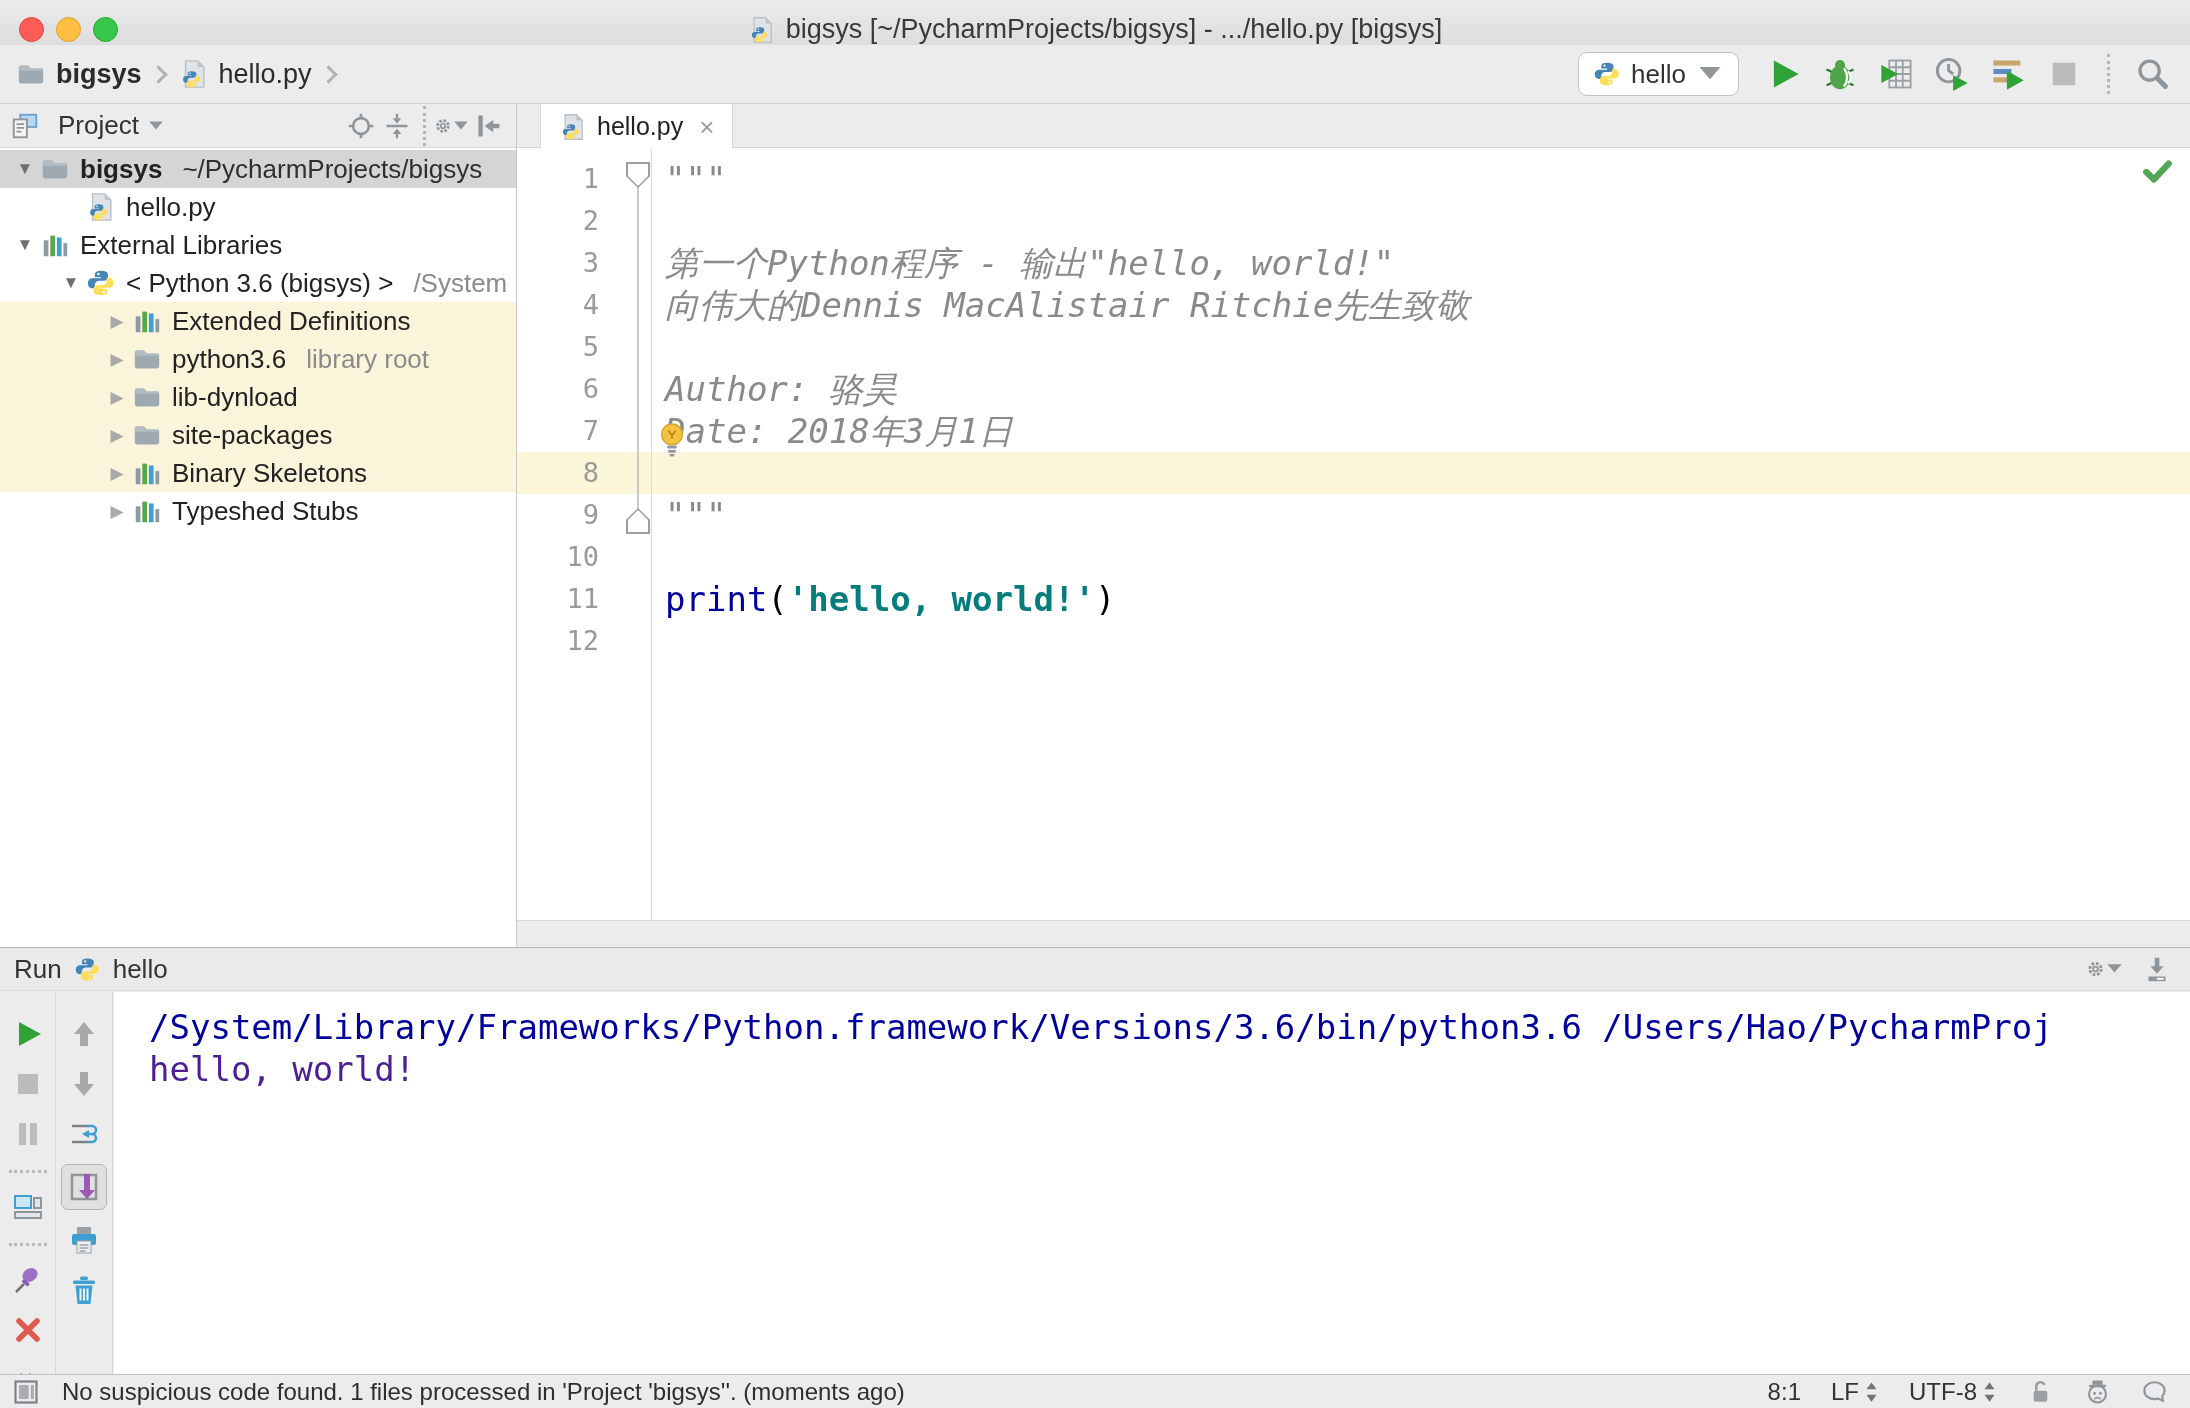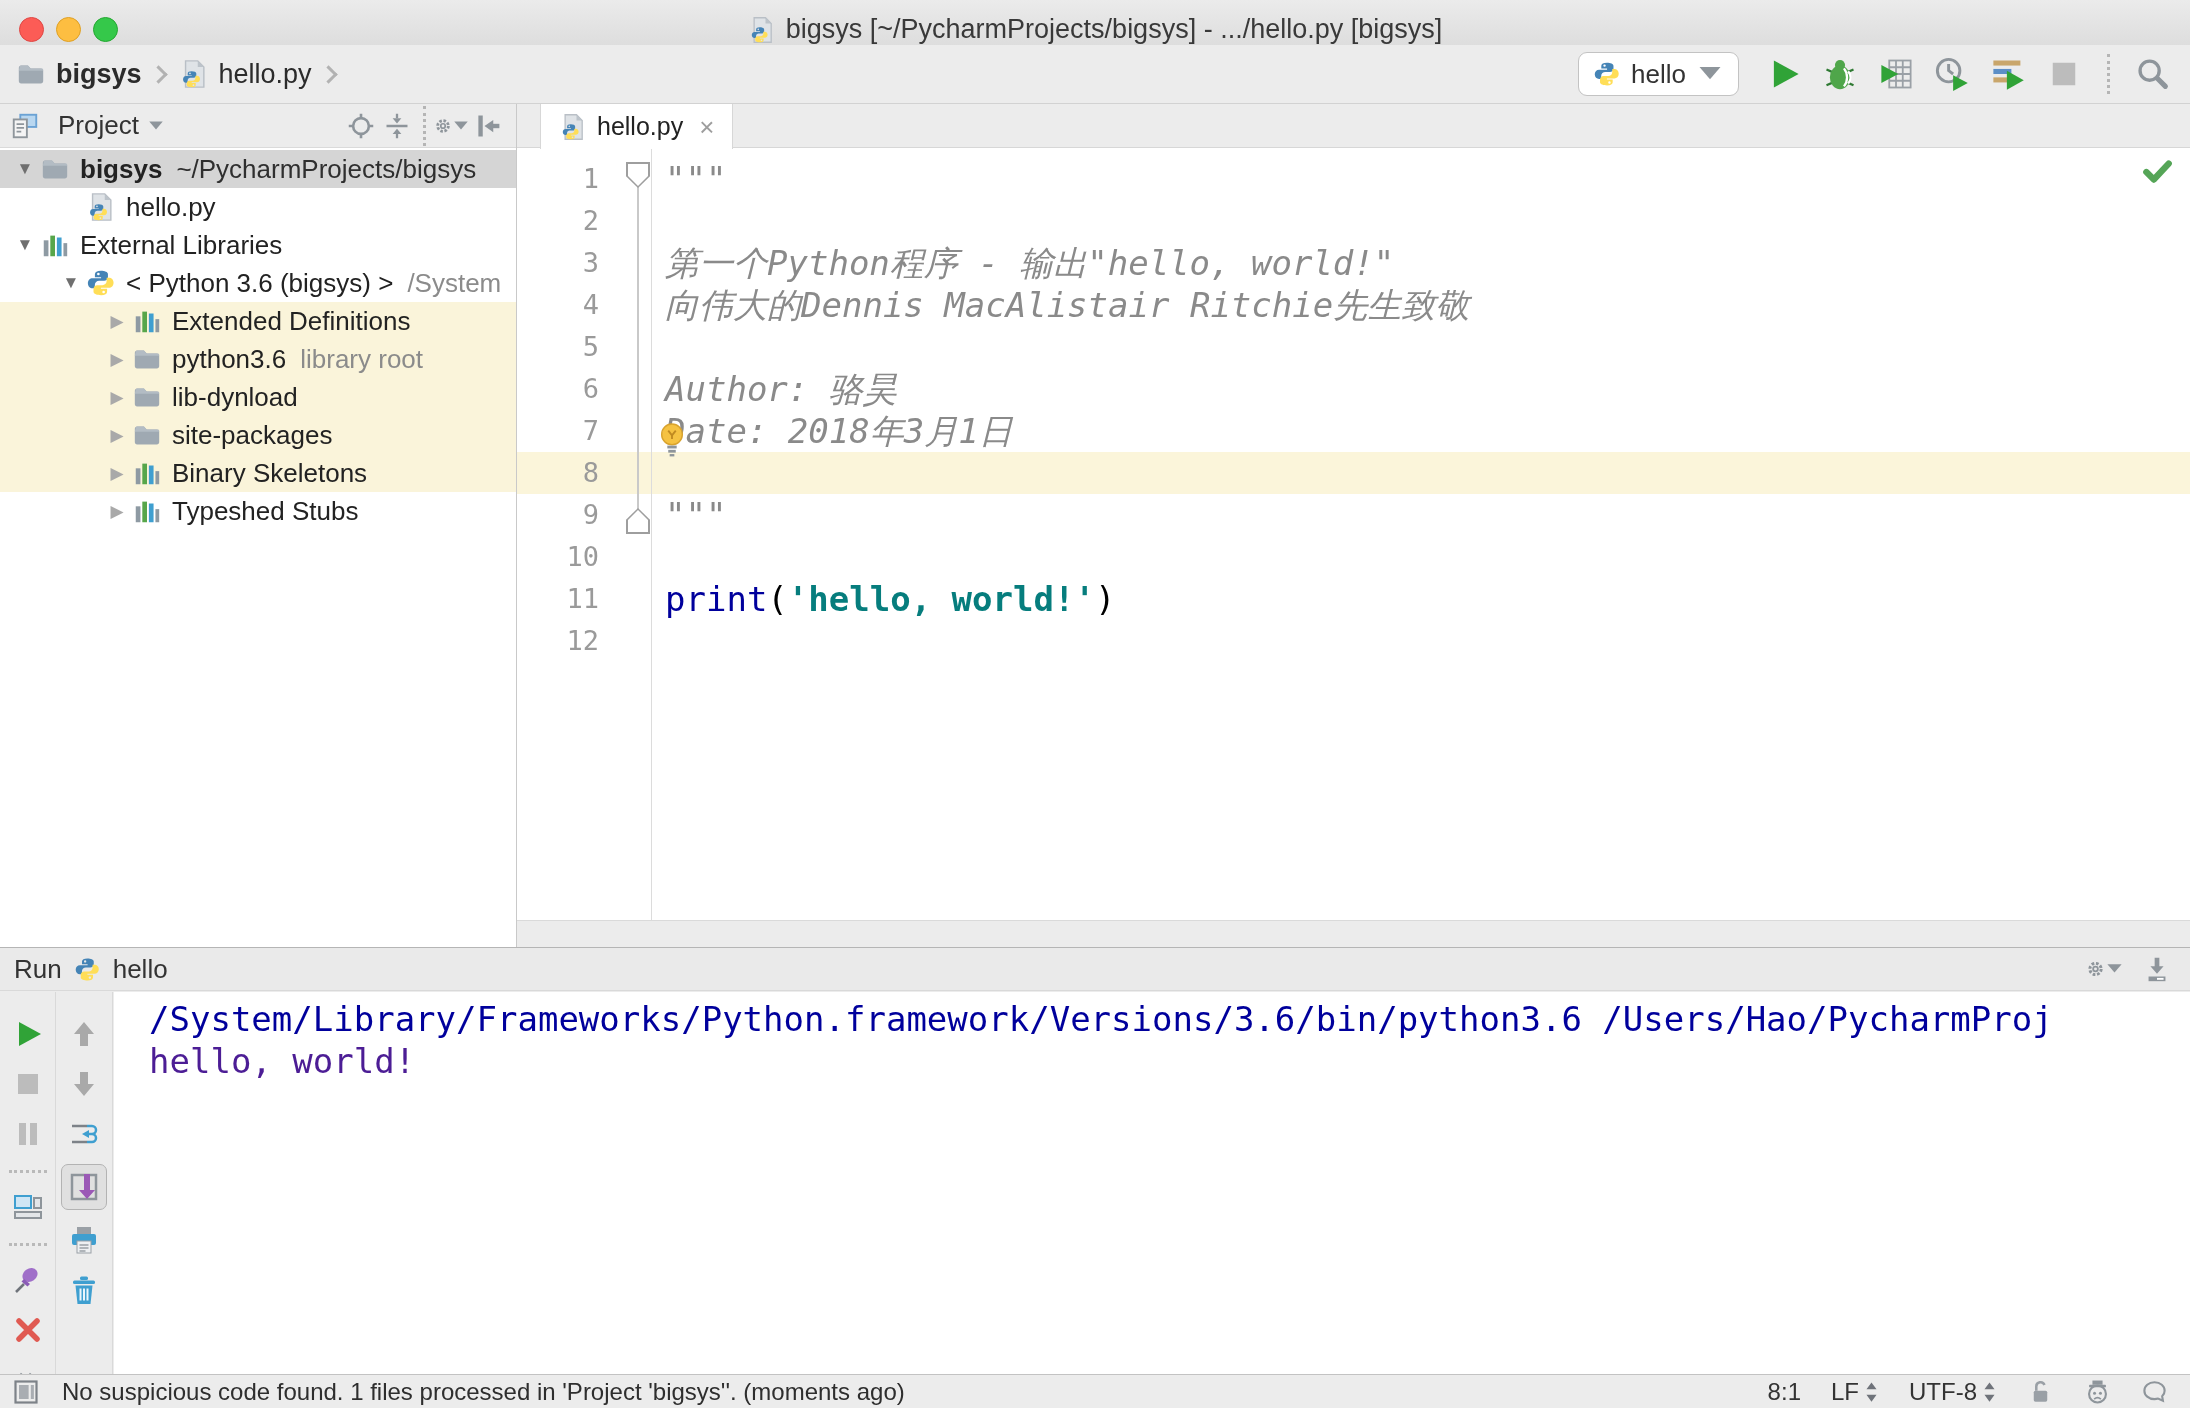--- a/index.html
+++ b/index.html
@@ -46,21 +46,21 @@
 .ph-btn{width:36px;height:36px;display:flex;align-items:center;justify-content:center}
 .ph-btn .icon{width:28px;height:28px}
 .tree{flex:1;padding-top:2px}
 .tree-row{height:38px;display:flex;align-items:center;font-size:26px;color:#222;white-space:nowrap;overflow:hidden}
 .tree-row.selected{background:#d5d5d5}
 .tree-row.lib{background:#faf4da}
 .tree-arrow{width:30px;flex:none;font-size:17px;text-align:center;color:#6f6f6f}
 .tree-arrow.closed{color:#a9a9a9}
 .tree-icon{width:30px;height:30px;flex:none;margin-right:10px}
 .tree-label.bold{font-weight:bold}
-.tree-annotation{color:#8b8b8b;margin-left:14px}
+.tree-annotation{color:#8b8b8b;margin-left:20px}
 .tree-annotation.dark{color:#2f2f2f}
 
 
 .editor-col{flex:1;display:flex;flex-direction:column;min-width:0}
 .tabbar{height:44px;flex:none;background:#ececec;border-bottom:1px solid #d7d7d7;position:relative}
 .tab{position:absolute;left:23px;top:0;height:45px;background:#fff;border-left:1px solid #d7d7d7;border-right:1px solid #d7d7d7;display:flex;align-items:center;gap:10px;padding:0 18px;z-index:3}
 .tab .icon{width:28px;height:28px}
 .tab-label{font-size:25px;color:#222}
 .tab-close{font-size:26px;color:#9e9e9e;margin-left:6px;line-height:1}
 .code-area{flex:1;background:#fff;position:relative;overflow:hidden}
@@ -94,21 +94,21 @@
 .rh-spacer{flex:1}
 .rh-btn{width:38px;height:38px;display:flex;align-items:center;justify-content:center;margin-left:14px}
 .rh-btn .icon{width:30px;height:30px}
 .run-tools{position:absolute;left:0;top:45px;bottom:0;width:113px;background:#ececec;border-right:1px solid #d9d9d9;display:flex}
 .rt-col{width:56px;display:flex;flex-direction:column;align-items:center;padding-top:22px}
 .rt-col.first{border-right:1px solid #d9d9d9}
 .rt-btn{width:40px;height:40px;display:flex;align-items:center;justify-content:center;margin-bottom:10px;flex:none}
 .rt-btn .icon{width:32px;height:32px}
 .rt-btn.pressed{border:1px solid #b3b3b3;border-radius:7px;background:#e0e0e0;width:46px;height:46px}
 .rt-sep{width:38px;border-top:3px dotted #b9b9b9;margin:6px 0 14px;flex:none}
-.console{position:absolute;left:114px;top:45px;right:0;bottom:0;background:#fff;overflow:hidden;padding:6px 0 0 35px}
+.console{position:absolute;left:114px;top:45px;right:0;bottom:0;background:#fff;overflow:hidden;padding:14px 0 0 35px}
 .con-line{height:42px;line-height:42px;font-family:"DejaVu Sans Mono",monospace;font-size:34px;white-space:pre}
 .ln-system{color:#00009c}
 .ln-stdout{color:#4c1d95}
 
 
 .statusbar{position:absolute;left:0;top:1374px;width:100%;height:34px;background:#ececec;border-top:1px solid #c3c3c3;display:flex;align-items:center;padding:0 22px 0 12px}
 .sb-switcher{width:28px;height:28px;margin-right:22px}
 .sb-msg{font-size:24px;color:#2e2e2e;flex:1;white-space:nowrap;overflow:hidden}
 .sb-right{display:flex;align-items:center;gap:30px}
 .sb-item{display:flex;align-items:center;gap:5px;font-size:24px;color:#333}

